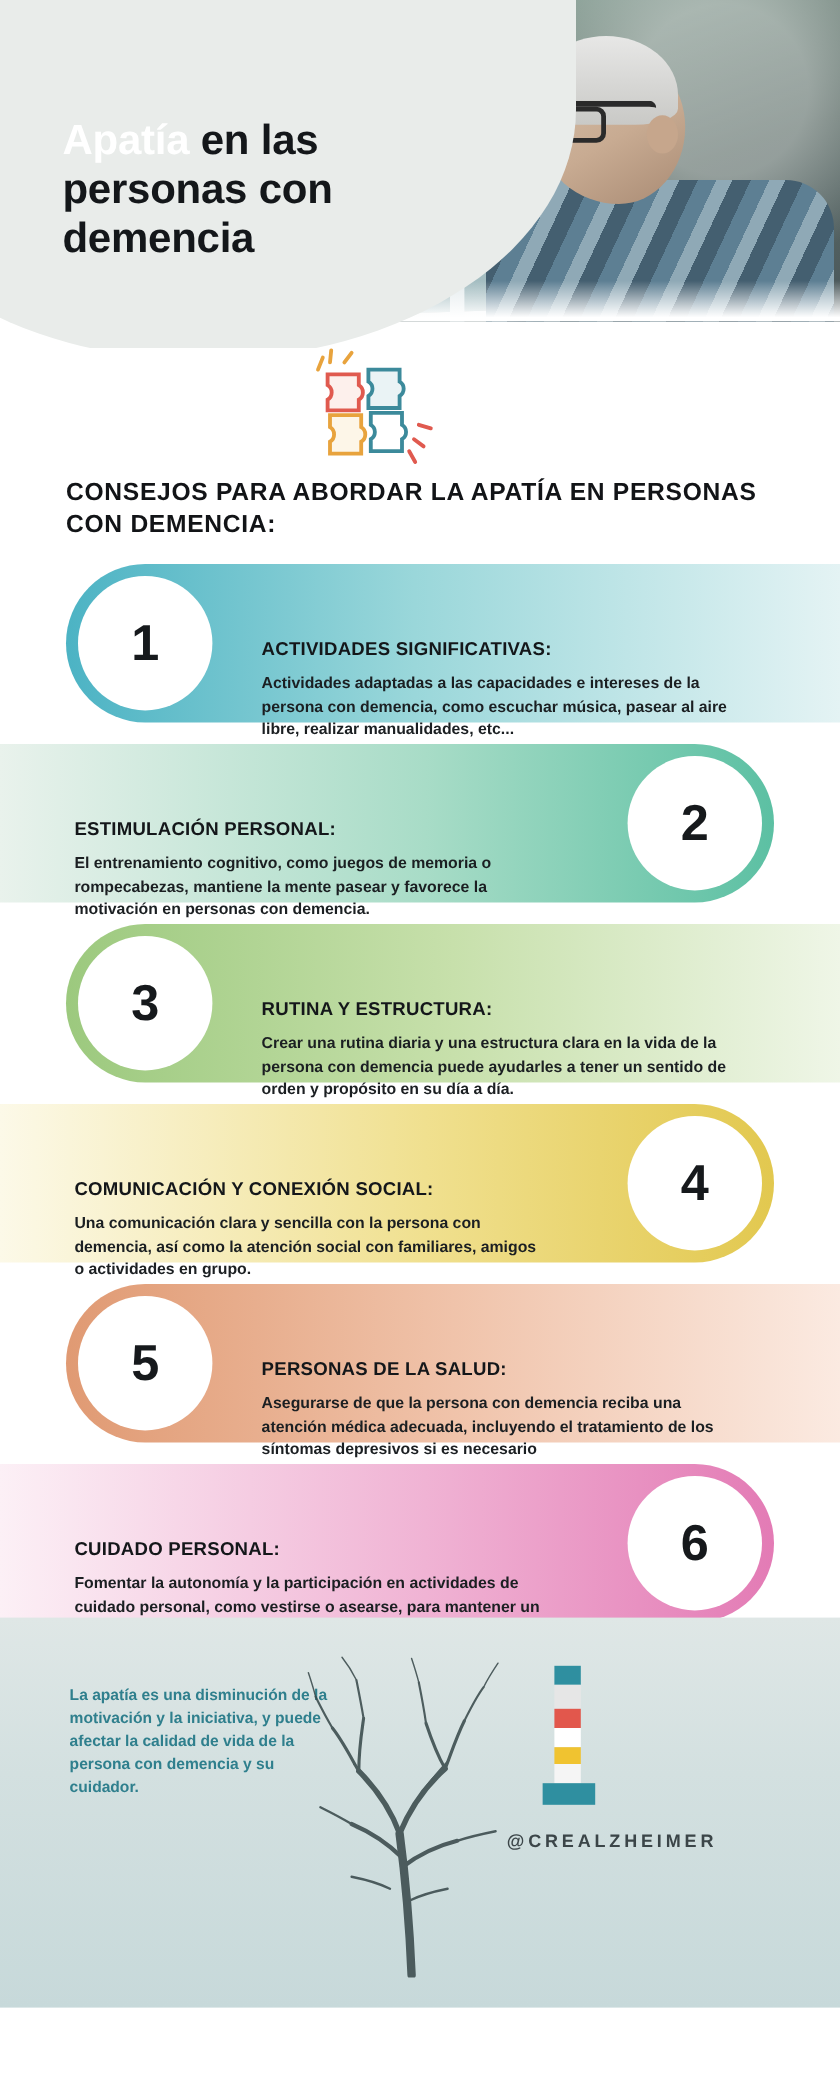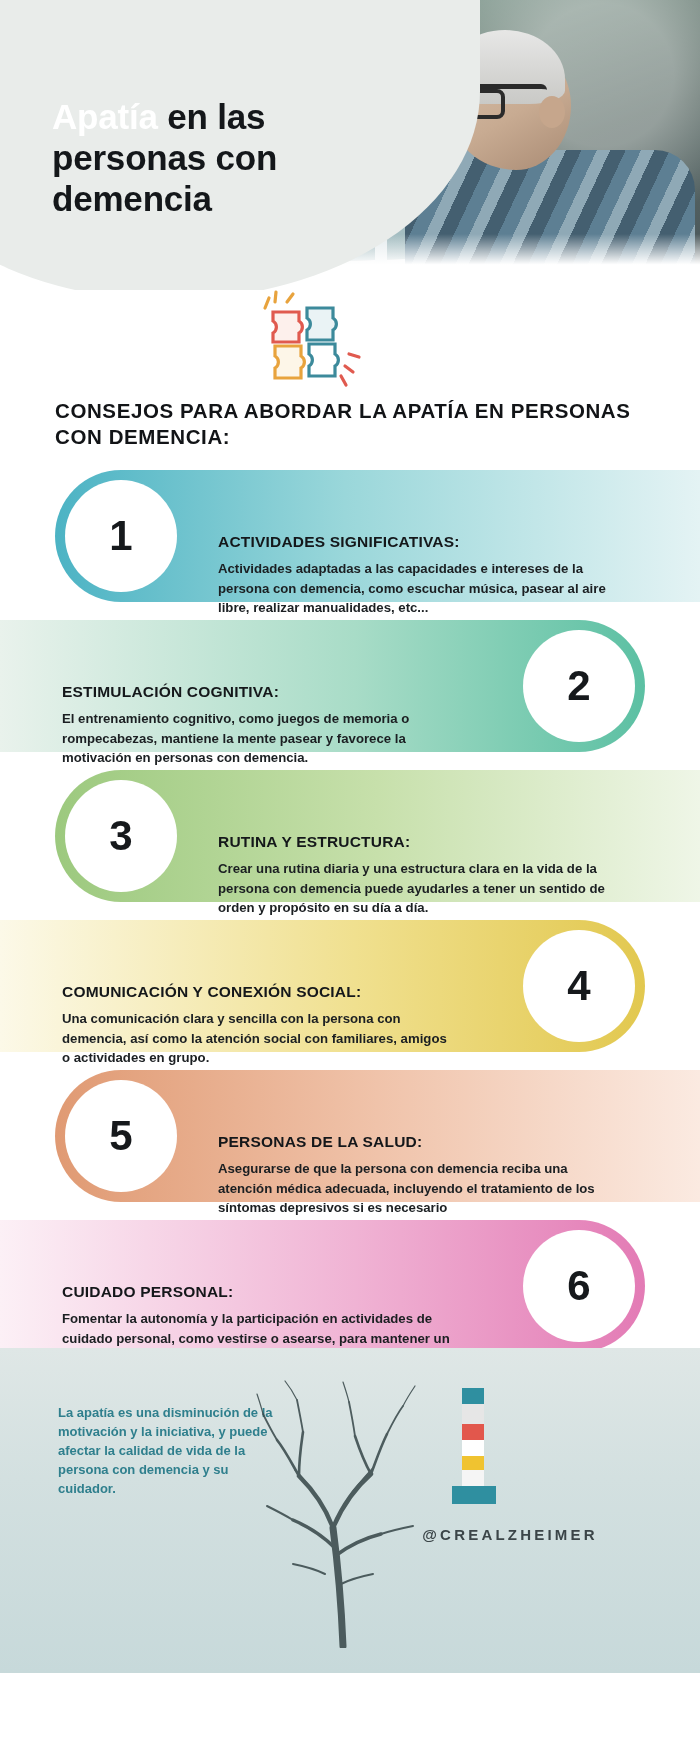--- a/index.html
+++ b/index.html
@@ -302,21 +302,21 @@
     <div class="txt">
       <div class="tip-title">ACTIVIDADES SIGNIFICATIVAS:</div>
       <div class="tip-body">Actividades adaptadas a las capacidades e intereses de la persona con demencia, como escuchar música, pasear al aire libre, realizar manualidades, etc...</div>
     </div>
   </div>
 
   <div class="band right" style="top:620px">
     <div class="band-fill" style="background:linear-gradient(90deg,#e9f2ec 0%,#a8dcc7 55%,#5cc0a3 100%)"></div>
     <div class="circle">2</div>
     <div class="txt">
-      <div class="tip-title">ESTIMULACIÓN COGNITIVA:</div>
+      <div class="tip-title">ESTIMULACIÓN PERSONAL:</div>
       <div class="tip-body">El entrenamiento cognitivo, como juegos de memoria o rompecabezas, mantiene la mente pasear y favorece la motivación en personas con demencia.</div>
     </div>
   </div>
 
   <div class="band left" style="top:770px">
     <div class="band-fill" style="background:linear-gradient(90deg,#9cc97e 0%,#c7e0ab 50%,#eff6e7 100%)"></div>
     <div class="circle">3</div>
     <div class="txt">
       <div class="tip-title">RUTINA Y ESTRUCTURA:</div>
       <div class="tip-body">Crear una rutina diaria y una estructura clara en la vida de la persona con demencia puede ayudarles a tener un sentido de orden y propósito en su día a día.</div>

